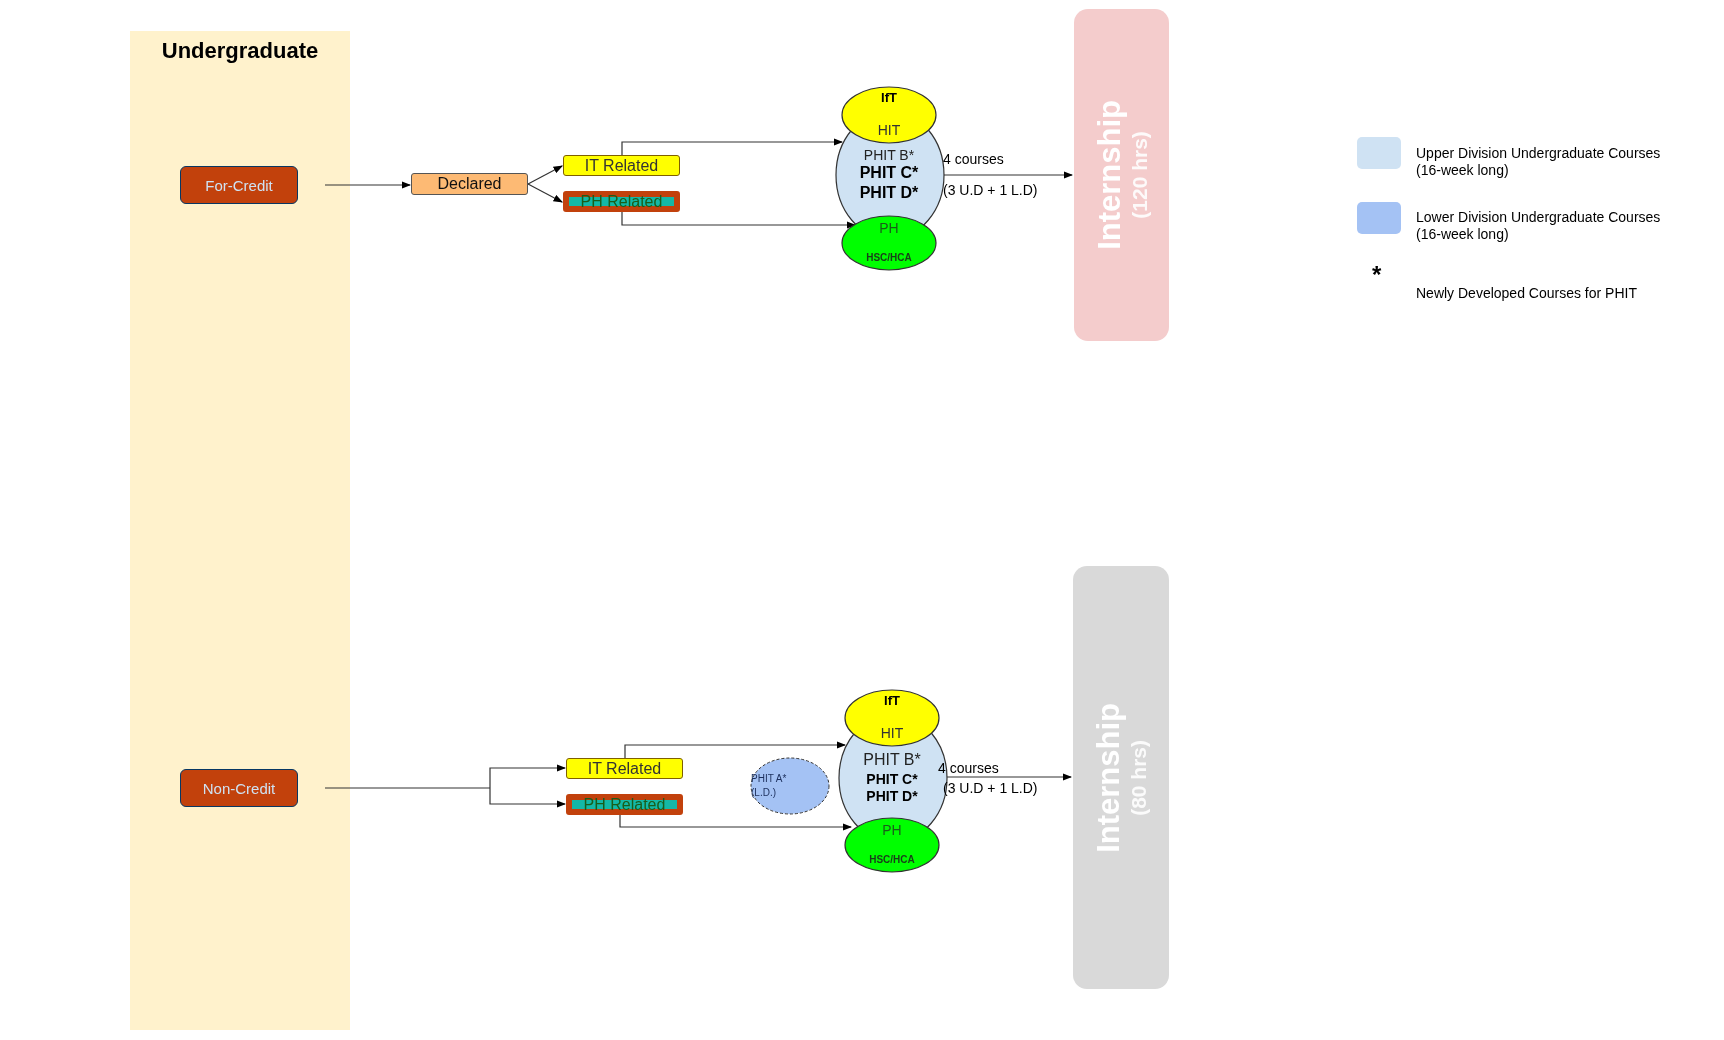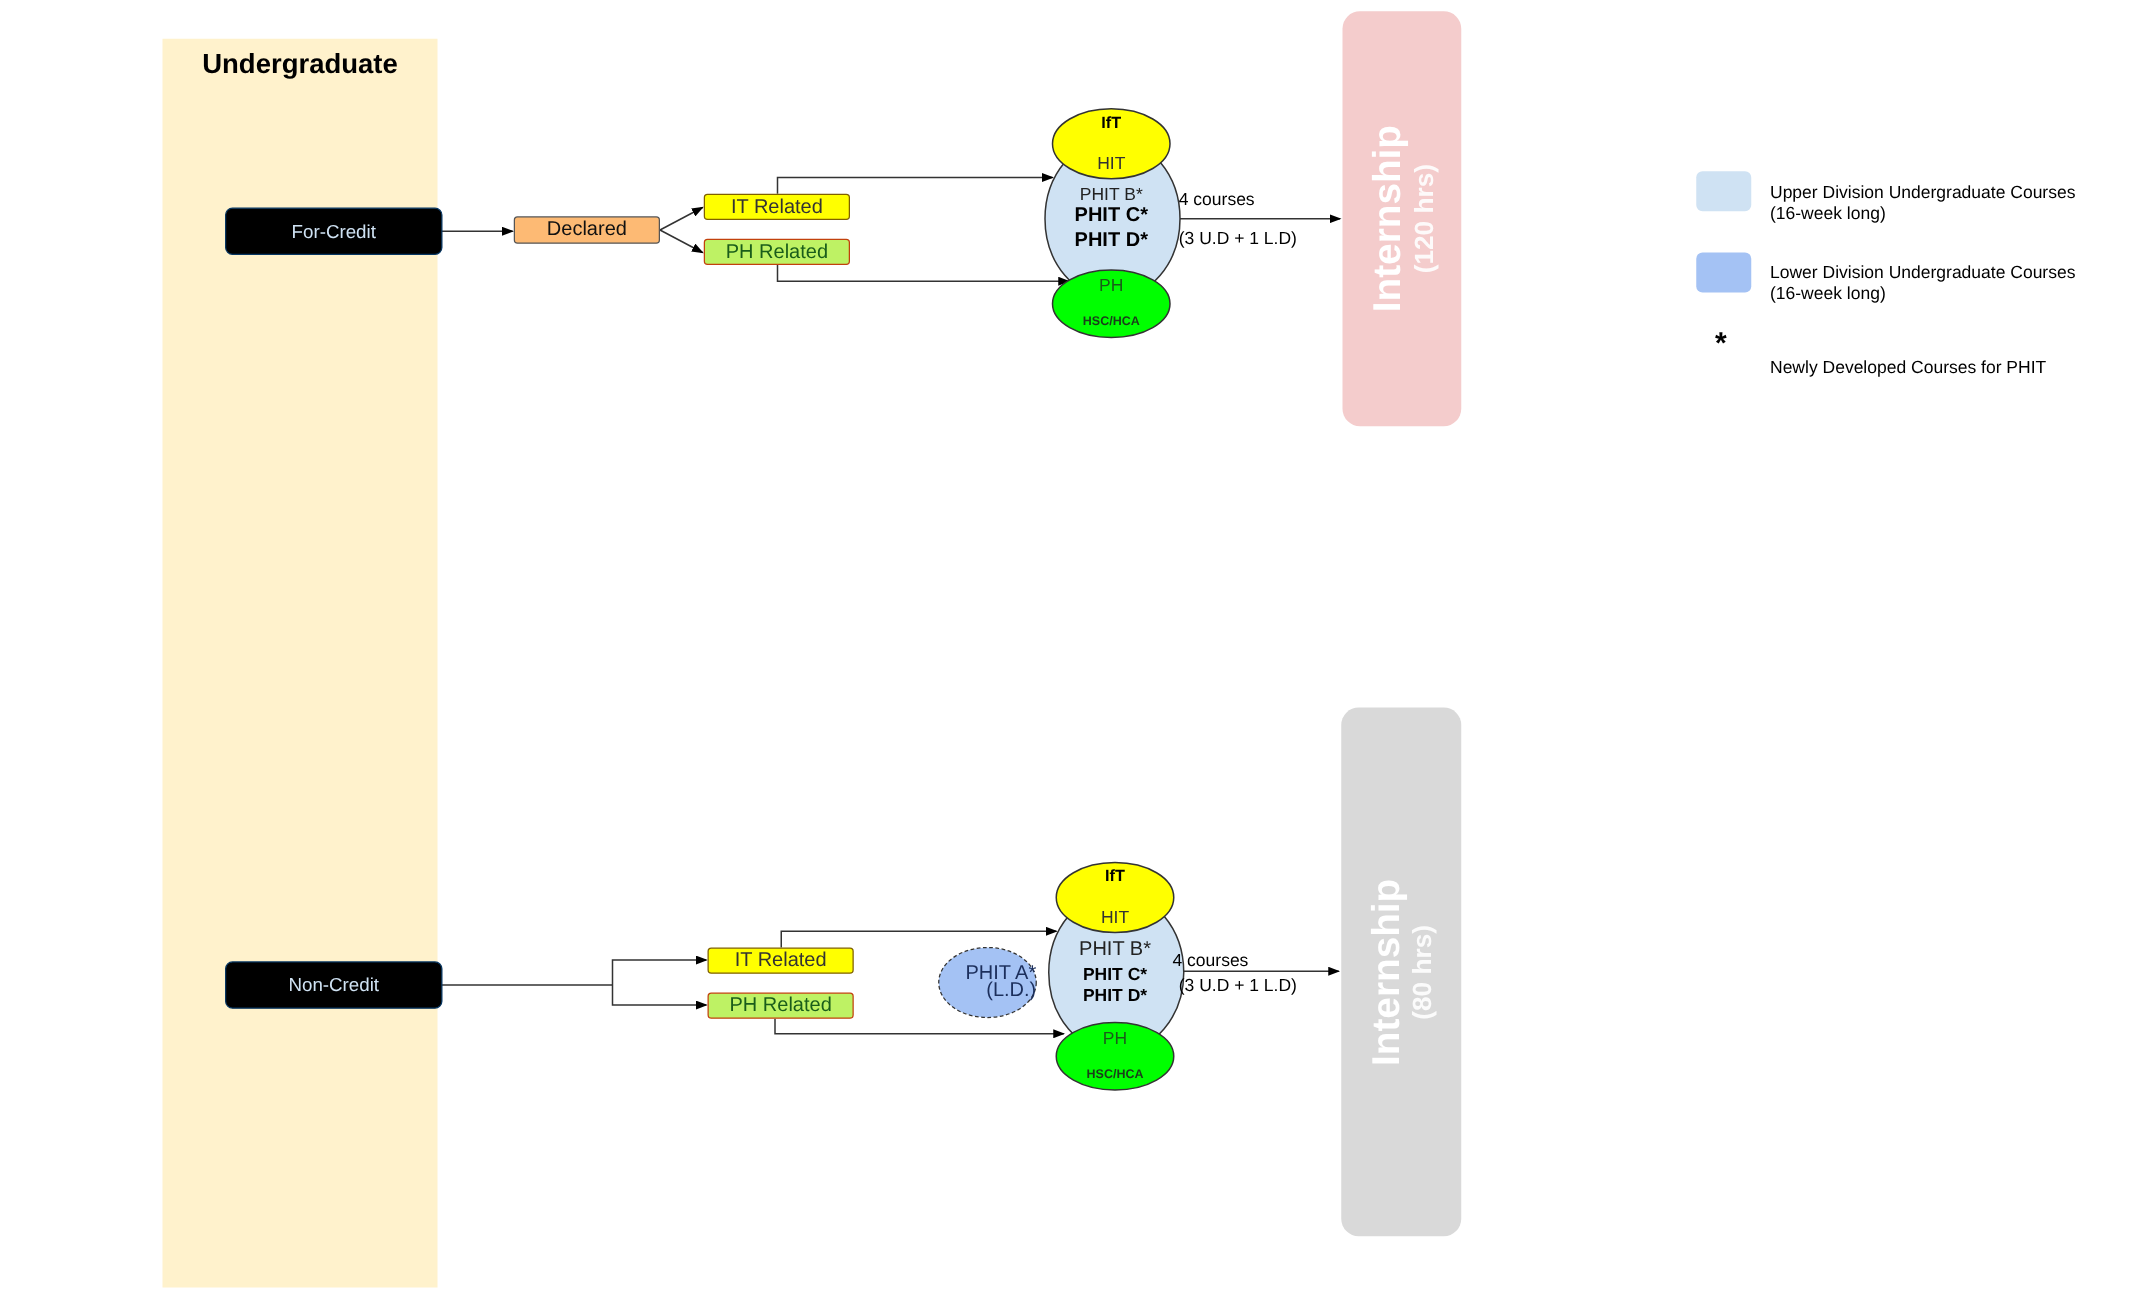--- a/index.html
+++ b/index.html
@@ -2,28 +2,28 @@
 <html><head>
 <meta charset="utf-8">
 <style>
   html, body { margin:0; padding:0; background:#ffffff; }
   body { width:1724px; height:1040px; position:relative; overflow:hidden;
          font-family:"Liberation Sans", sans-serif; color:#000; }
   .abs { position:absolute; }
   #column { left:130px; top:31px; width:220px; height:999px; background:#fff2cc; }
   #col-title { left:130px; top:38px; width:220px; text-align:center;
                font-weight:bold; font-size:22px; }
-  .track-btn { width:174px; height:38px; background:#000000; border:1px solid #073763;
+  .track-btn { width:118px; height:38px; background:#c2410c; border:1px solid #073763;
                border-radius:6px; box-sizing:border-box; color:#cfe2f3; font-size:15px;
                display:flex; align-items:center; justify-content:center; }
   .pill { box-sizing:border-box; border-radius:3px; font-size:16px;
           display:flex; align-items:center; justify-content:center; }
   .pill.declared { background:#fdba74; border:1px solid #555; color:#111; }
   .pill.it { background:#ffff00; border:1px solid #7f6000; color:#333; }
-  .pill.ph { background:#bef264; border:1px solid #c2410c; color:#1a5d1a; }
+  .pill.ph { background:#14b8a6; border:6px solid #c2410c; color:#1a5d1a; }
   svg#wires { position:absolute; left:0; top:0; }
   .intern { border-radius:14px; display:flex; align-items:center; justify-content:center; }
   .intern-text { transform:rotate(-90deg); white-space:nowrap; text-align:center;
                  color:#ffffff; line-height:1.15; }
   .intern-main { font-size:31px; font-weight:bold; display:block; }
   .intern-sub { font-size:21px; font-weight:bold; display:block; opacity:0.9; }
   .flow-label { font-size:14px; text-align:left; width:120px; }
   .swatch { width:44px; height:32px; border-radius:5px; }
   .legend-text { font-size:14px; line-height:17px; }
 </style>
@@ -84,21 +84,21 @@
   <div class="intern-text">
     <span class="intern-main">Internship</span>
     <span class="intern-sub">(120 hrs)</span>
   </div>
 </div>
 
 <div class="abs track-btn" style="left:180px;top:769px;">Non-Credit</div>
 <div class="abs pill it" style="left:566px;top:758px;width:117px;height:21px;">IT Related</div>
 <div class="abs pill ph" style="left:566px;top:794px;width:117px;height:21px;">PH Related</div>
 
-<div class="abs" style="left:751px;top:772px;width:78px;text-align:right;font-size:16px;color:#1c2f5c;line-height:14px;">
+<div class="abs" style="left:751px;top:772px;width:78px;text-align:left;font-size:10px;color:#1c2f5c;line-height:14px;">
   <div>PHIT A*</div>
   <div>(L.D.)</div>
 </div>
 
 <div class="abs" style="left:845px;top:693px;width:94px;text-align:center;font-size:13px;font-weight:bold;">IfT</div>
 <div class="abs" style="left:845px;top:725px;width:94px;text-align:center;font-size:14px;color:#333;">HIT</div>
 <div class="abs" style="left:839px;top:751px;width:106px;text-align:center;font-size:16px;color:#222;">PHIT B*</div>
 <div class="abs" style="left:839px;top:771px;width:106px;text-align:center;font-size:14px;font-weight:bold;">PHIT C*</div>
 <div class="abs" style="left:839px;top:788px;width:106px;text-align:center;font-size:14px;font-weight:bold;">PHIT D*</div>
 <div class="abs" style="left:845px;top:822px;width:94px;text-align:center;font-size:14px;color:#1a5d1a;">PH</div>

